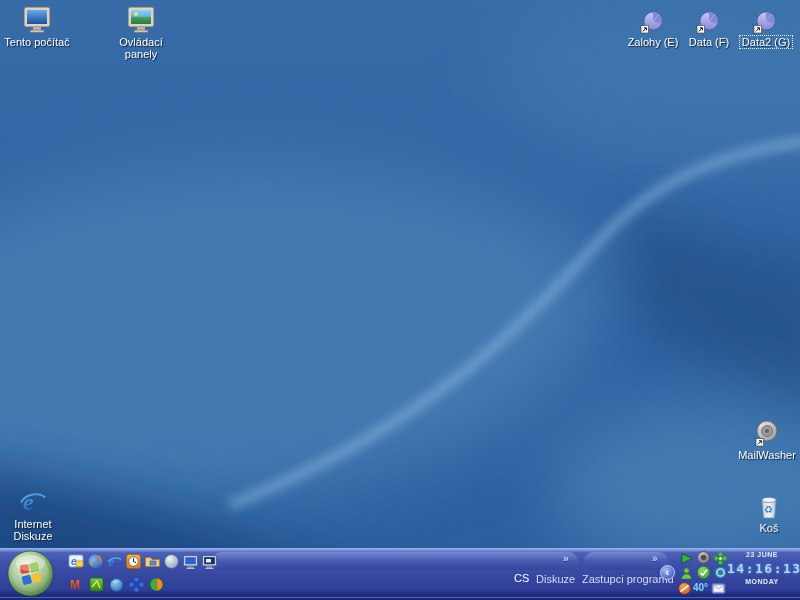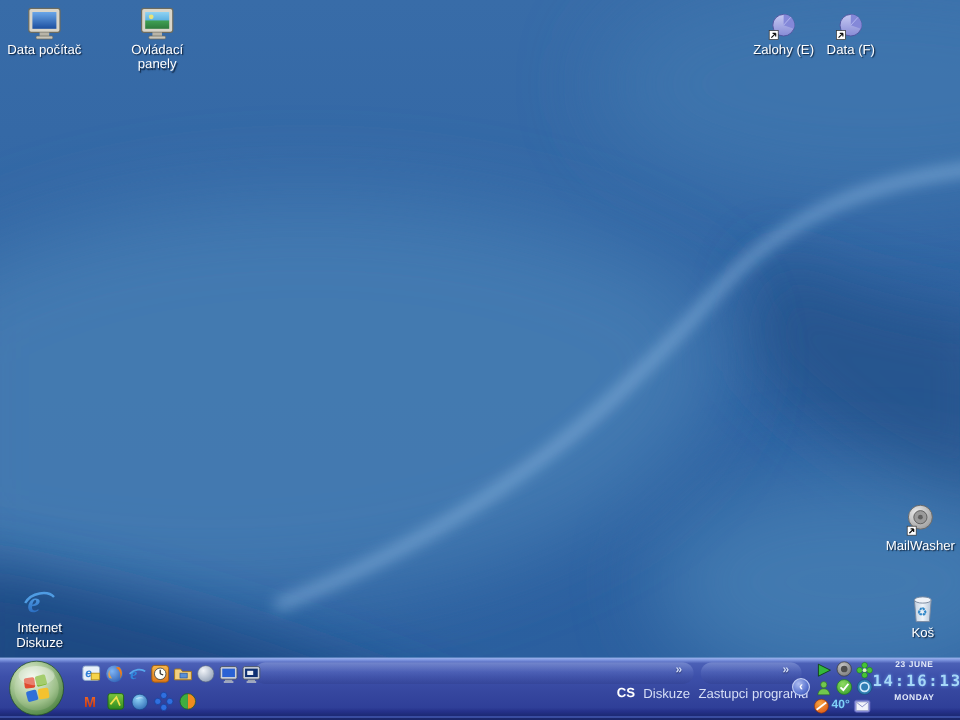--- a/index.html
+++ b/index.html
@@ -20,21 +20,21 @@
       #9db7ee 0%,#7c93de 4%,#4b60b6 9%,#3d50aa 30%,#36479f 55%,
       #2f3f98 80%,#25318a 86%,#1d2a78 92%,#1a2668 100%);}
   .tb-bottomline{position:absolute;left:0;bottom:2px;width:100%;height:1px;
       background:#5670cc;opacity:.85;}
   .tbbar{position:absolute;top:4px;height:18px;border-radius:9px;
       background:linear-gradient(to bottom,rgba(205,220,255,.30),rgba(150,170,235,.12) 45%,rgba(10,15,60,.10));}
   .orb{position:absolute;left:7px;top:2px;width:47px;height:47px;cursor:pointer;}
   .ql{position:absolute;width:17px;height:17px;cursor:pointer;}
   .chev{position:absolute;color:#d2ddf8;font-size:10px;font-weight:bold;cursor:pointer;
         text-shadow:0 1px 1px rgba(0,0,30,.5);}
-  .cs{position:absolute;font-size:11px;font-weight:bold;color:#fff;cursor:pointer;text-align:center;}
+  .cs{position:absolute;font-size:11px;font-weight:normal;color:#fff;cursor:pointer;text-align:center;}
   .tbtitle{position:absolute;font-size:11px;color:#d6def6;cursor:pointer;white-space:nowrap;}
   .collapse{position:absolute;width:15px;height:15px;border-radius:50%;
       background:radial-gradient(circle at 35% 30%,#aebdf0,#5a74d0 60%,#2c44a0);
       border:1px solid #c2cef4;box-sizing:border-box;color:#fff;font-size:10px;font-weight:bold;
       line-height:13px;text-align:center;cursor:pointer;}
   .tray-ico{position:absolute;width:15px;height:15px;cursor:pointer;}
   .temp{position:absolute;font-size:10px;font-weight:bold;color:#7fd0f8;cursor:pointer;
         text-shadow:0 0 2px rgba(40,90,160,.8);}
   .clock{position:absolute;left:727px;top:3px;width:70px;height:46px;text-align:center;cursor:pointer;}
   .clock .cdate,.clock .cday{font-size:7px;letter-spacing:.5px;color:#e4ebfa;font-weight:bold;}
@@ -153,25 +153,25 @@
 
   <div class="dicon" style="left:2px;top:4px;width:70px">
     <div class="glyph">
       <svg width="30" height="28" viewBox="0 0 30 28">
         <rect x="2" y="1" width="26" height="20" rx="2" fill="#d9d5c9" stroke="#6b6b5f"></rect>
         <rect x="5" y="4" width="20" height="14" fill="url(#scrB)"></rect>
         <rect x="11" y="21" width="8" height="3" fill="#b8b4a8"></rect>
         <rect x="8" y="24" width="14" height="2.5" rx="1" fill="#c9c5b9" stroke="#6b6b5f" stroke-width=".6"></rect>
       </svg>
     </div>
-    <div class="lbl">Data počítač</div>
-  </div>
-
-
-  <div class="dicon" style="left:100px;top:4px;width:62px">
+    <div class="lbl">Tento počítač</div>
+  </div>
+
+
+  <div class="dicon" style="left:110px;top:4px;width:62px">
     <div class="glyph">
       <svg width="30" height="28" viewBox="0 0 30 28">
         <rect x="2" y="1" width="26" height="20" rx="2" fill="#d9d5c9" stroke="#6b6b5f"></rect>
         <rect x="5" y="4" width="20" height="14" fill="url(#scrL)"></rect>
         <circle cx="10" cy="8" r="2" fill="#f6e66a" opacity=".9"></circle>
         <rect x="11" y="21" width="8" height="3" fill="#b8b4a8"></rect>
         <rect x="8" y="24" width="14" height="2.5" rx="1" fill="#c9c5b9" stroke="#6b6b5f" stroke-width=".6"></rect>
       </svg>
     </div>
     <div class="lbl">Ovládací panely</div>
@@ -196,20 +196,32 @@
         <circle cx="13" cy="10" r="9" fill="url(#pieG)" stroke="#50549e" stroke-width=".8"></circle>
         <path d="M13,10 L13,1 A9,9 0 0 1 21.5,13 Z" fill="#8488d8"></path>
         <path d="M13,10 L19,3.4" stroke="#b4b8f0" stroke-width=".8"></path>
         <rect x="1" y="14.5" width="7.5" height="7.5" fill="#fff" stroke="#333" stroke-width=".6"></rect>
         <path d="M2.8,20.4 L6.4,16.8 M6.4,16.8 L6.4,19.4 M6.4,16.8 L3.8,16.8" stroke="#111" fill="none"></path>
       </svg>
     </div>
     <div class="lbl">Data (F)</div>
   </div>
 
+  <div class="dicon selected" style="left:736px;top:4px;width:60px">
+    <div class="glyph">
+      <svg width="26" height="23" viewBox="0 0 26 23">
+        <circle cx="13" cy="10" r="9" fill="url(#pieG)" stroke="#50549e" stroke-width=".8"></circle>
+        <path d="M13,10 L13,1 A9,9 0 0 1 21.5,13 Z" fill="#8488d8"></path>
+        <path d="M13,10 L19,3.4" stroke="#b4b8f0" stroke-width=".8"></path>
+        <rect x="1" y="14.5" width="7.5" height="7.5" fill="#fff" stroke="#333" stroke-width=".6"></rect>
+        <path d="M2.8,20.4 L6.4,16.8 M6.4,16.8 L6.4,19.4 M6.4,16.8 L3.8,16.8" stroke="#111" fill="none"></path>
+      </svg>
+    </div>
+    <div class="lbl">Data2 (G)</div>
+  </div>
 
   <div class="dicon" style="left:4px;top:486px;width:58px">
     <div class="glyph">
       <svg width="28" height="28" viewBox="0 0 28 28">
         <text x="4" y="22" font-family="Liberation Serif,serif" font-size="24" font-style="italic" font-weight="bold" fill="url(#ieG)">e</text>
         <path d="M2,14.5 C7,5.5 21,4 26,9.5" stroke="#54a4ec" stroke-width="2" fill="none" opacity=".9"></path>
       </svg>
     </div>
     <div class="lbl">Internet Diskuze</div>
   </div>

